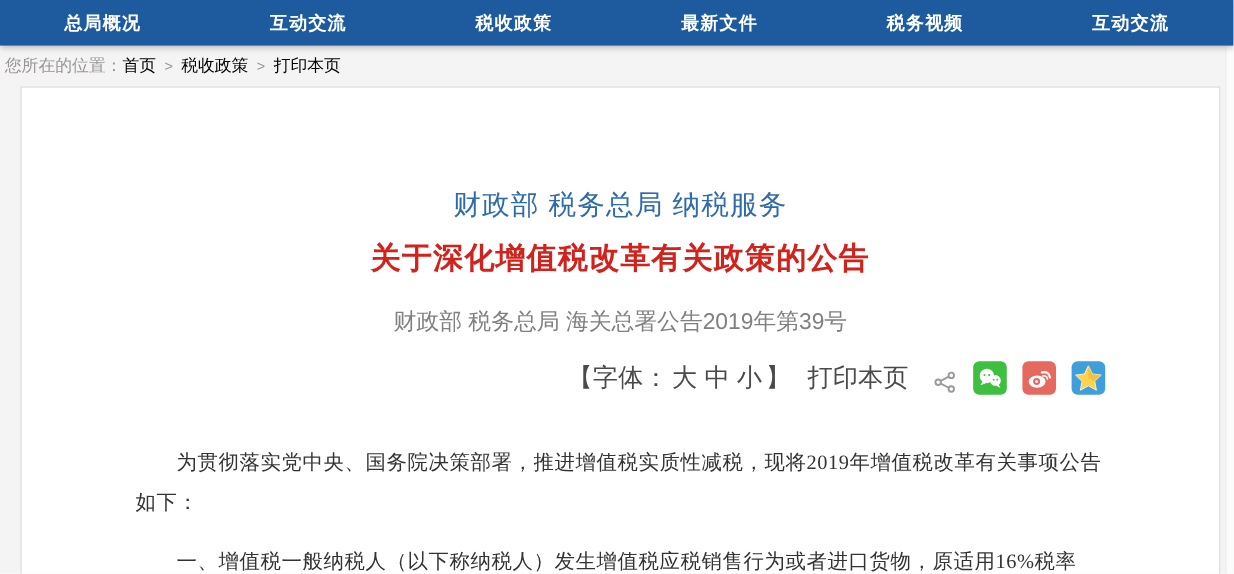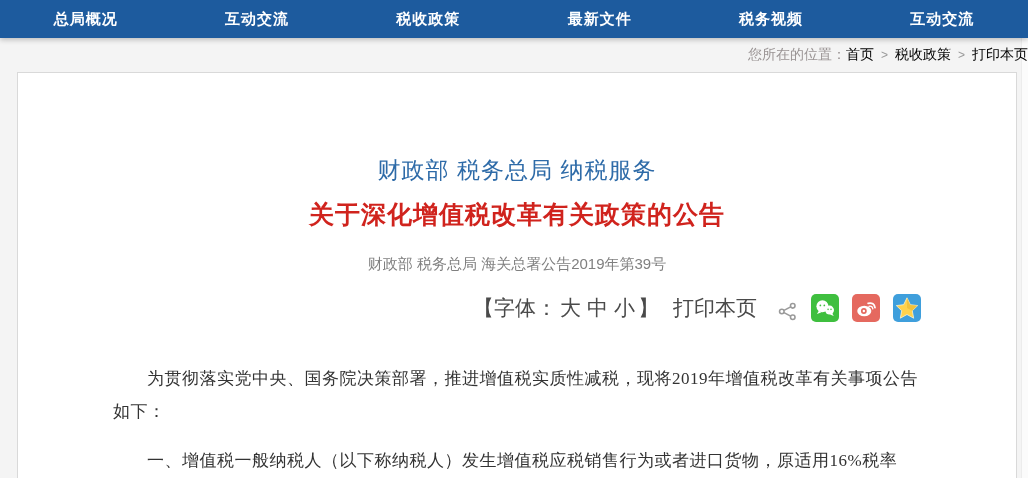--- a/index.html
+++ b/index.html
@@ -18,21 +18,21 @@
   .nav-item {
     flex:1; display:flex; align-items:center; justify-content:center;
     color:#ffffff; font-size:15px; font-weight:bold; cursor:pointer;
     letter-spacing:1px;
   }
   .nav-item.active { background:#ffffff; color:#1d5b9e; }
   
   .breadcrumb-bar {
     position:relative; z-index:2;
     height:34px; display:flex; align-items:center;
-    padding-left:24px; font-size:14px; color:#9a9494;justify-content:flex-end;
+    padding-left:4px; font-size:14px; color:#9a9494;
   }
   .breadcrumb-bar a { color:#000000; text-decoration:none; cursor:pointer; }
   .breadcrumb-bar .sep { margin:0 7px; color:#999; font-size:12px; }
   
   .scroll-strip {
     position:absolute; right:0; top:38px; width:7px; bottom:0;
     background:#fbfbfb; border-left:1px solid #ececec;
   }
   
   .card {
@@ -42,21 +42,21 @@
   .org-title {
     margin-top:82px; text-align:center;
     color:#2e6ba8; font-size:23px; letter-spacing:1px;
   }
   .doc-title {
     margin-top:12px; text-align:center;
     color:#d0231d; font-size:25px; font-weight:bold; letter-spacing:1px;
   }
   .doc-number {
     margin-top:24px; text-align:center;
-    color:#808080; font-size:15px;
+    color:#808080; font-size:19px;
   }
   
   .toolbar {
     margin-top:20px; padding-right:95px;
     display:flex; justify-content:flex-end; align-items:flex-end;
     font-size:21px; color:#4a4a4a;
   }
   .toolbar a { color:#4a4a4a; text-decoration:none; cursor:pointer; }
   .toolbar .fsize { margin:0 3px; }
   .toolbar .print { margin-left:14px; }

